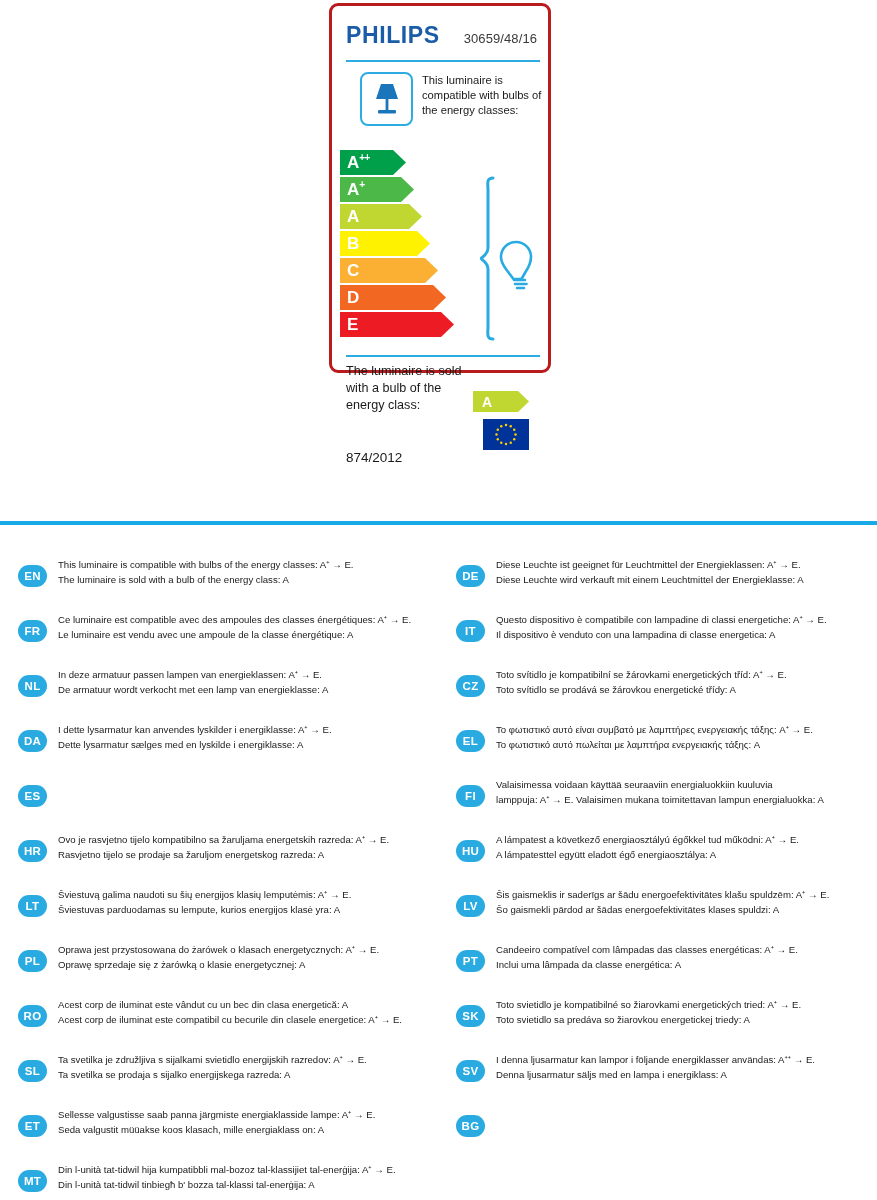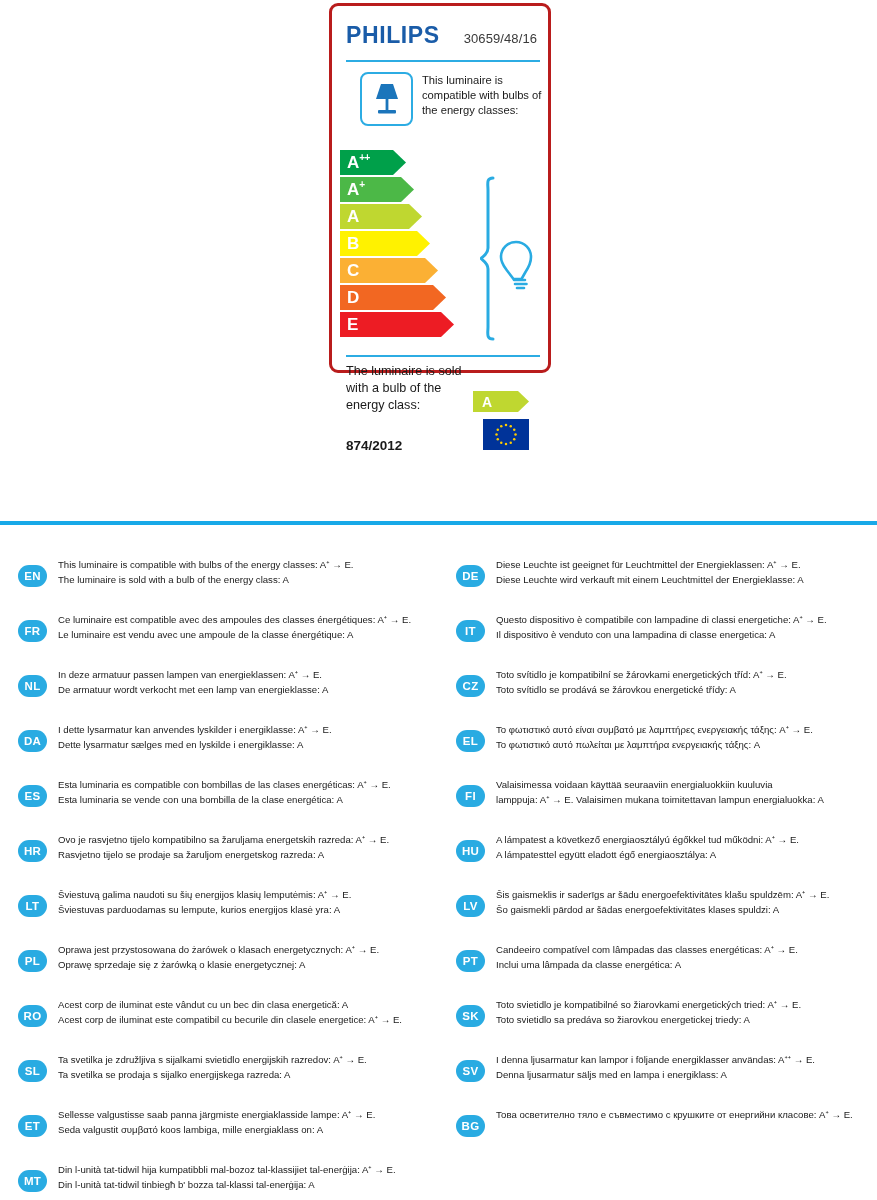--- a/index.html
+++ b/index.html
@@ -156,23 +156,23 @@
   .sold-arrow {
     position: absolute;
     left: 141px;
     top: 385px;
     height: 21px;
   }
 
   .reg-num {
     position: absolute;
     left: 14px;
-    top: 432px;
+    top: 444px;
     font-size: 13.5px;
-    font-weight: bold;
+    font-weight: normal;
     color: #1a1a1a;
   }
 
   .eu-flag {
     position: absolute;
     left: 151px;
     top: 413px;
     width: 46px;
     height: 31px;
   }
@@ -390,24 +390,20 @@
       </div>
       <div class="lang-row">
         <div class="lang-badge">DA</div>
         <div class="lang-text">
           <div class="line">I dette lysarmatur kan anvendes lyskilder i energiklasse: A⁺ → E.</div>
           <div class="line">Dette lysarmatur sælges med en lyskilde i energiklasse: A</div>
         </div>
       </div>
       <div class="lang-row">
         <div class="lang-badge">ES</div>
-        <div class="lang-text">
-          <div class="line">Esta luminaria es compatible con bombillas de las clases energéticas: A⁺ → E.</div>
-          <div class="line">Esta luminaria se vende con una bombilla de la clase energética: A</div>
-        </div>
       </div>
       <div class="lang-row">
         <div class="lang-badge">HR</div>
         <div class="lang-text">
           <div class="line">Ovo je rasvjetno tijelo kompatibilno sa žaruljama energetskih razreda: A⁺ → E.</div>
           <div class="line">Rasvjetno tijelo se prodaje sa žaruljom energetskog razreda: A</div>
         </div>
       </div>
       <div class="lang-row">
         <div class="lang-badge">LT</div>
@@ -434,21 +430,21 @@
         <div class="lang-badge">SL</div>
         <div class="lang-text">
           <div class="line">Ta svetilka je združljiva s sijalkami svietidlo energijskih razredov: A⁺ → E.</div>
           <div class="line">Ta svetilka se prodaja s sijalko energijskega razreda: A</div>
         </div>
       </div>
       <div class="lang-row">
         <div class="lang-badge">ET</div>
         <div class="lang-text">
           <div class="line">Sellesse valgustisse saab panna järgmiste energiaklasside lampe: A⁺ → E.</div>
-          <div class="line">Seda valgustit συμβατό koos lambiga, mille energiaklass on: A</div>
+          <div class="line">Seda valgustit müüakse koos klasach, mille energiaklass on: A</div>
         </div>
       </div>
       <div class="lang-row">
         <div class="lang-badge">MT</div>
         <div class="lang-text">
           <div class="line">Din l-unità tat-tidwil hija kumpatibbli mal-bozoz tal-klassijiet tal-enerġija: A⁺ → E.</div>
           <div class="line">Din l-unità tat-tidwil tinbiegħ b' bozza tal-klassi tal-enerġija: A</div>
         </div>
       </div>
     </div>
@@ -519,17 +515,16 @@
       <div class="lang-row">
         <div class="lang-badge">SV</div>
         <div class="lang-text">
           <div class="line">I denna ljusarmatur kan lampor i följande energiklasser användas: A⁺⁺ → E.</div>
           <div class="line">Denna ljusarmatur säljs med en lampa i energiklass: A</div>
         </div>
       </div>
       <div class="lang-row">
         <div class="lang-badge">BG</div>
         <div class="lang-text">
-          <div class="line">Това осветително тяло е съвместимо с крушките от енергийни класове: A⁺ → E.</div>
         </div>
       </div>
     </div>
 </div>
 
 </body></html>

